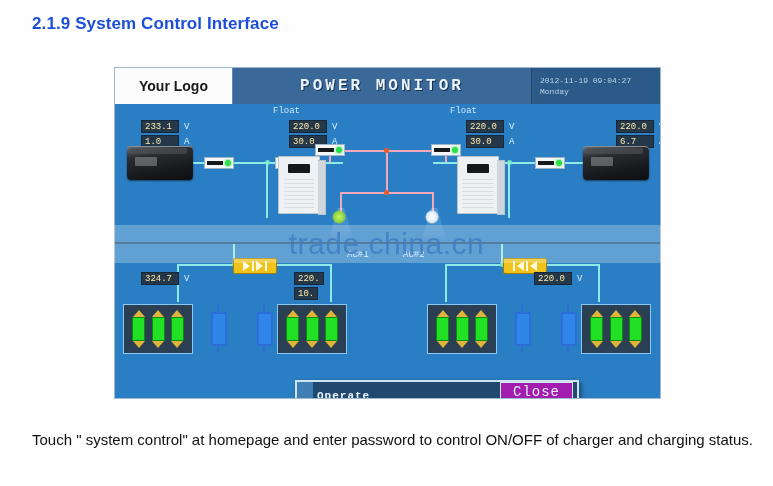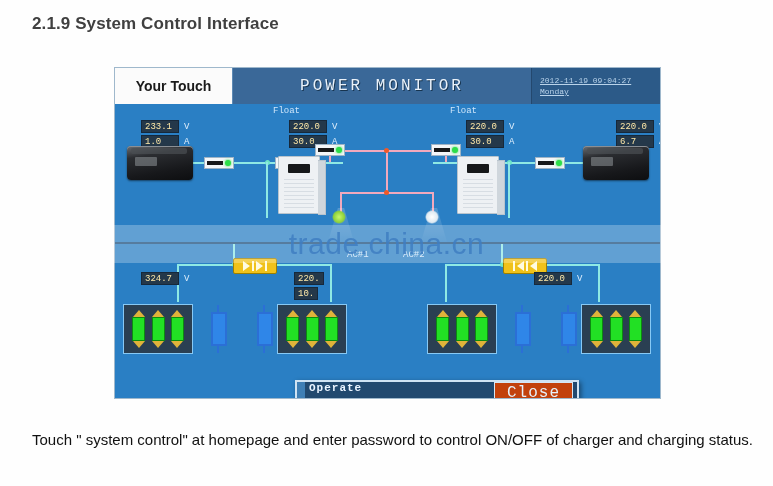--- a/index.html
+++ b/index.html
@@ -3,39 +3,39 @@
 <meta charset="utf-8">
 <style>
   html,body{margin:0;padding:0;}
   body{width:773px;height:486px;background:#fff;
        font-family:"Liberation Sans",sans-serif;overflow:hidden;position:relative;}
 
   .page{position:absolute;inset:0;background:#fefefe;}
 
   
   .heading{position:absolute;left:32px;top:14px;font-size:17px;font-weight:bold;
-           color:#404040;letter-spacing:.1px;}
+           color:#1d4ed8;letter-spacing:.1px;}
 
   
   .hmi{position:absolute;left:115px;top:68px;width:545px;height:330px;
        background:#2a7fc4;overflow:hidden;box-shadow:0 0 0 1px #9fb8cc;}
 
   
   .hmi-header{position:absolute;left:0;top:0;width:545px;height:36px;
               background:#2e5f8f;display:flex;align-items:stretch;}
   .logo-cell{width:117px;background:#fbfbfb;display:flex;align-items:center;
              justify-content:center;}
   .logo-text{font-size:14px;font-weight:bold;color:#1a1a1a;}
   .title-cell{flex:1;display:flex;align-items:center;justify-content:center;
               background:#3a6898;border-left:1px solid #5d8ab5;border-right:1px solid #24486e;}
-  .title-text{font-family:"Liberation Mono",monospace;font-size:16px;font-weight:normal;
+  .title-text{font-family:"Liberation Mono",monospace;font-size:16px;font-weight:bold;
               color:#eaf2fa;letter-spacing:3px;text-shadow:1px 1px 0 #17344f;}
   .dt-cell{width:128px;background:#2c5a88;display:flex;flex-direction:column;
            justify-content:center;padding-left:8px;box-sizing:border-box;}
-  .dt-cell span{font-family:"Liberation Mono",monospace;font-size:8px;color:#b9d3ea;line-height:11px;text-decoration:underline;}
+  .dt-cell span{font-family:"Liberation Mono",monospace;font-size:8px;color:#b9d3ea;line-height:11px;}
 
   
   .hmi-body{position:absolute;left:0;top:36px;width:545px;height:294px;background:#2a7fc4;}
   .upper{position:absolute;left:0;top:0;width:545px;height:138px;}
   .divider{position:absolute;left:0;top:138px;width:545px;height:2px;background:#1c4f7d;}
   .lower{position:absolute;left:0;top:140px;width:545px;height:124px;background:#2a7fc4;}
 
   
   .ro{position:absolute;display:flex;align-items:center;margin-left:16px;}
   .ro .val{background:#24384a;color:#ffe9a8;font-family:"Liberation Mono",monospace;
@@ -105,27 +105,27 @@
   .cell .body{width:11px;flex:1;background:#22e024;border:1px solid #0c8a10;}
 
   
   .fuse{position:absolute;width:12px;height:30px;border:2px solid #2b6fd6;background:#2f86e8;}
   .fuse .rodt{position:absolute;left:4px;top:-9px;width:2px;height:9px;background:#2b6fd6;}
   .fuse .rodb{position:absolute;left:4px;bottom:-9px;width:2px;height:9px;background:#2b6fd6;}
 
   
   .dlg{position:absolute;left:180px;top:136px;width:280px;height:84px;
        background:#3f7fb5;border:2px solid #cfe3f3;box-shadow:2px 2px 5px rgba(0,0,0,.45);}
-  .dlg-title{position:absolute;left:8px;top:0;right:0;height:22px;background:#21496f;
-             display:flex;align-items:flex-start;justify-content:space-between;padding:0 4px;
-             box-sizing:border-box;border-bottom:5px solid #eab308;}
+  .dlg-title{position:absolute;left:16px;top:0;right:0;height:22px;background:#21496f;
+             display:flex;align-items:flex-end;justify-content:space-between;padding:0 4px;
+             box-sizing:border-box;border-bottom:2px solid #eab308;}
   .dlg-title .t{font-family:"Liberation Mono",monospace;font-size:11px;color:#eaf4ff;
                 font-weight:bold;letter-spacing:1px;}
-  .btn-close{font-family:"Liberation Mono",monospace;font-size:16px;color:#e6f1fb;
-             background:#c2410c;border:1px solid #d6e6f4;padding:1px 12px;letter-spacing:1px;}
+  .btn-close{font-family:"Liberation Mono",monospace;font-size:14px;color:#e6f1fb;
+             background:#a21caf;border:1px solid #d6e6f4;padding:1px 12px;letter-spacing:1px;}
 
   
   .wm{position:absolute;left:0;top:225px;width:773px;height:38px;
       background:rgba(255,255,255,.26);display:flex;align-items:center;
       justify-content:center;pointer-events:none;}
   .wm span{font-size:30px;color:#3f7ec2;opacity:.85;letter-spacing:.5px;}
 
   
   .caption{position:absolute;left:0;top:400px;width:773px;text-align:center;
            font-size:13px;color:#222;}
@@ -136,21 +136,21 @@
 <body>
 
 <div class="page">
 
   <div class="heading">2.1.9 System Control Interface</div>
 
   <div class="hmi">
 
     <div class="hmi-header">
       <div class="logo-cell">
-        <span class="logo-text">Your Touch</span>
+        <span class="logo-text">Your Logo</span>
       </div>
       <div class="title-cell">
         <span class="title-text">POWER MONITOR</span>
       </div>
       <div class="dt-cell">
         <span>2012-11-19 09:04:27</span>
         <span>Monday</span>
       </div>
     </div>
 

